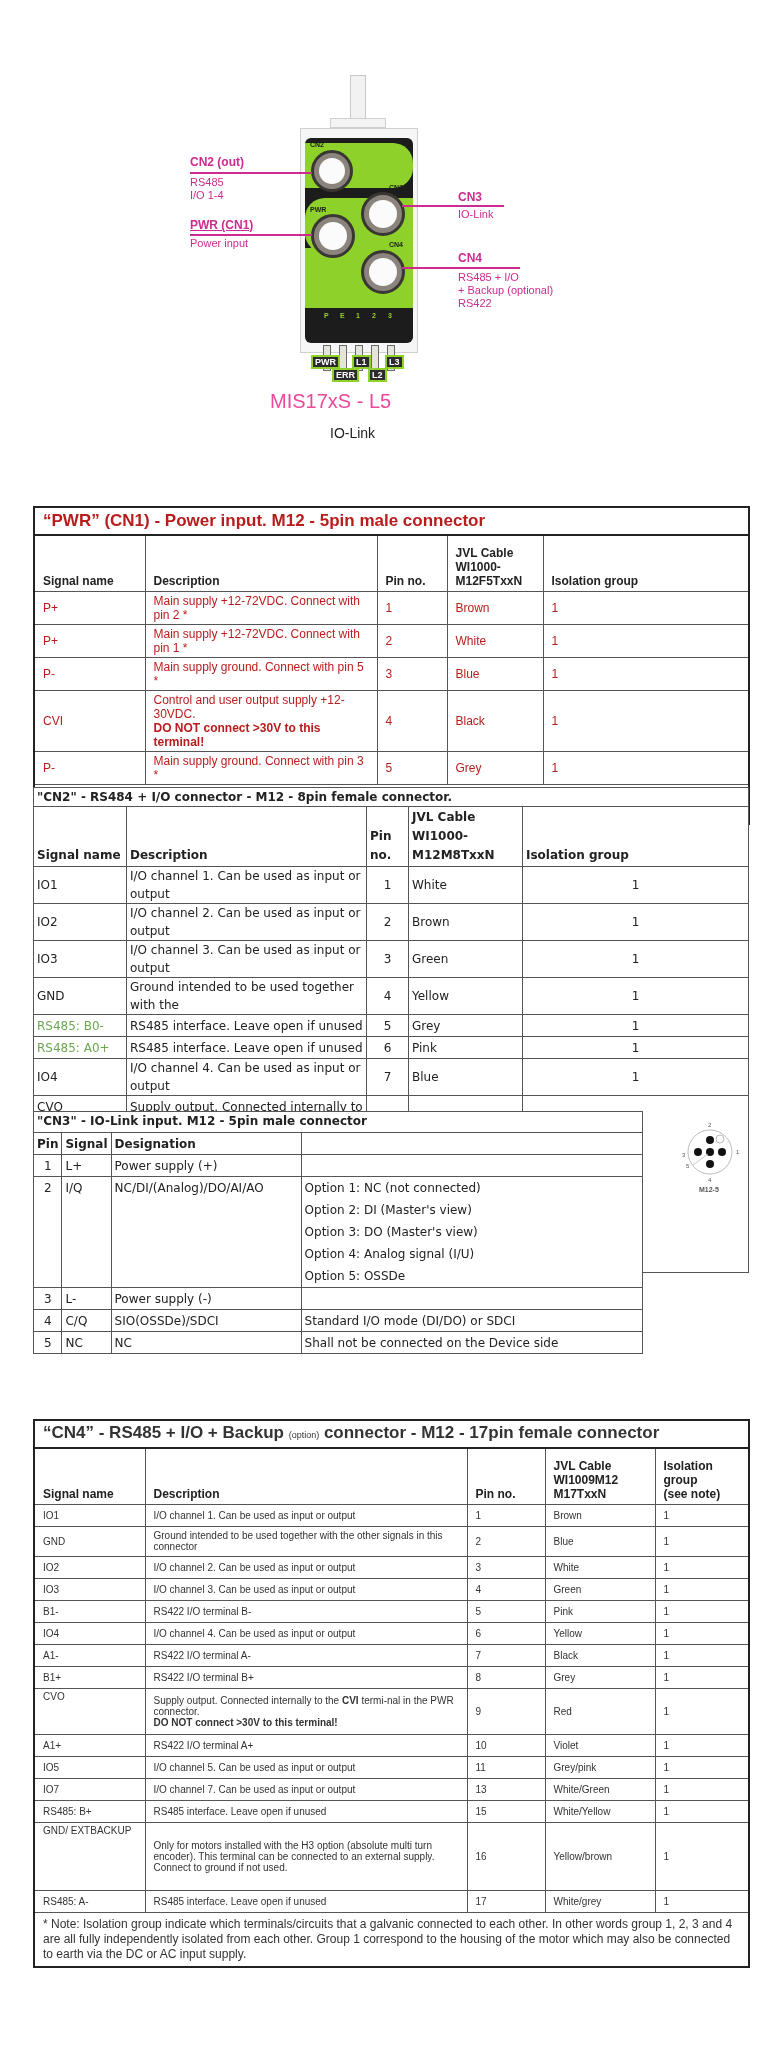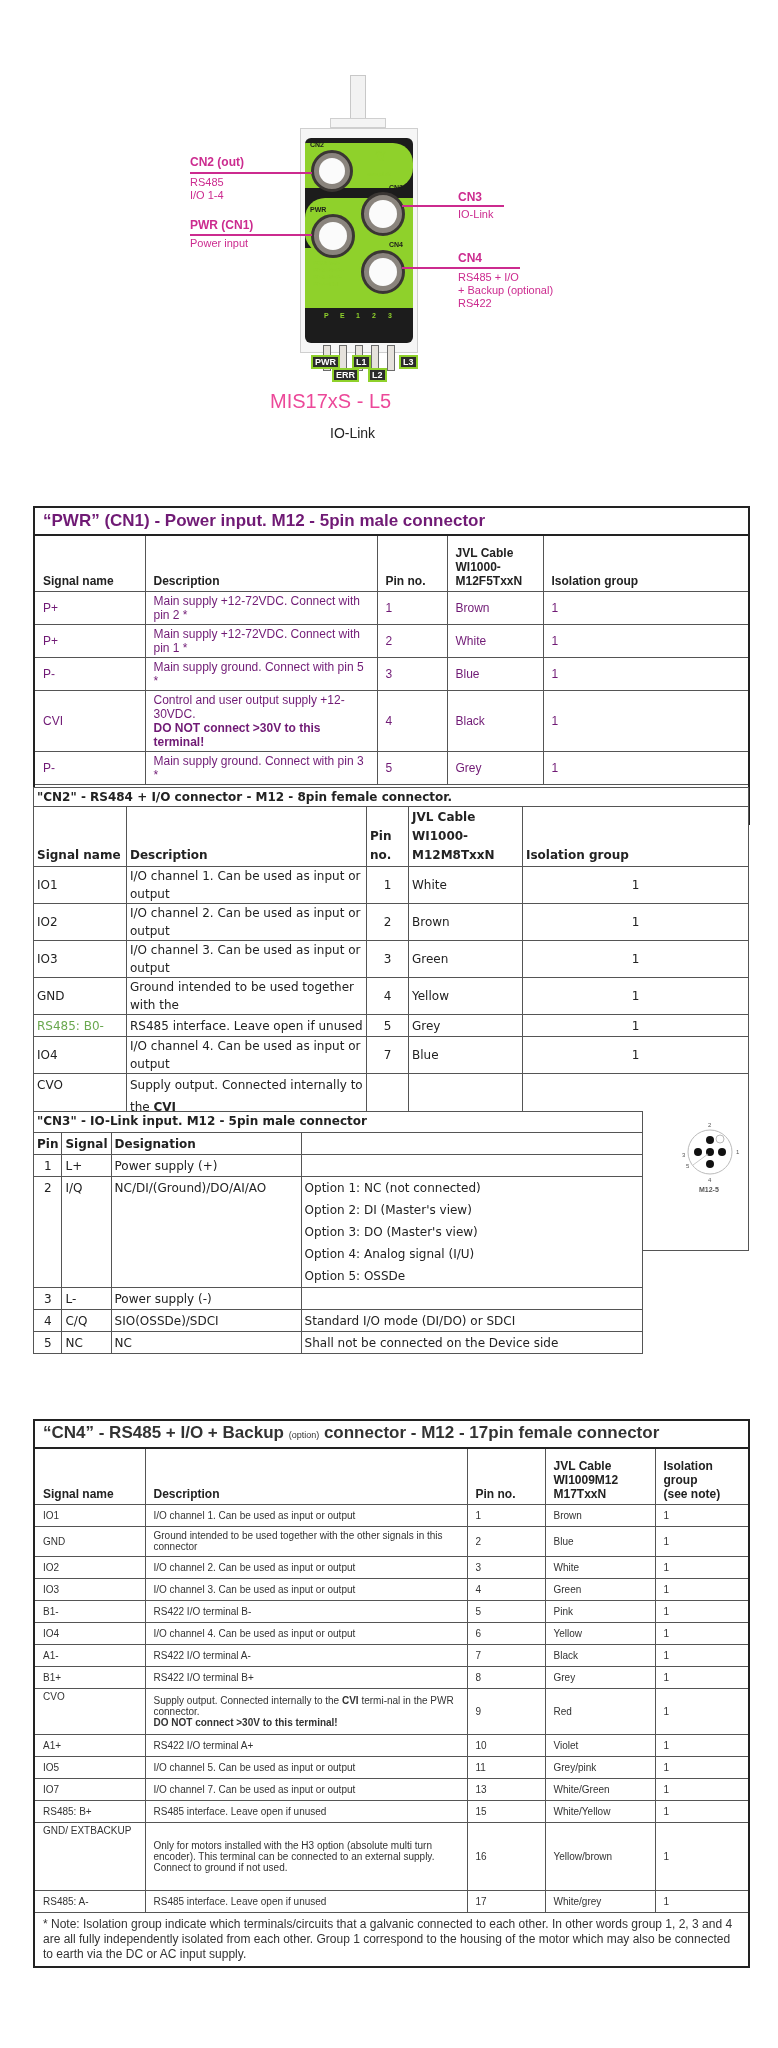--- a/index.html
+++ b/index.html
@@ -28,21 +28,21 @@
 
   
   table { border-collapse: collapse; position: absolute; background: #fff; }
   td, th { border: 1px solid #555; font-weight: normal; vertical-align: middle; }
   .t-arial td, .t-arial th { font-family: "Liberation Sans", sans-serif; }
   .t-cond td, .t-cond th { font-family: "DejaVu Sans", sans-serif; }
 
   .t1 { left: 33px; top: 506px; width: 717px; border: 2px solid #222; }
   .t1 .title td { font-size: 17px; font-weight: bold; height: 28px; padding: 0 8px; border-bottom: 2px solid #222; }
   .t1 .hdr th { font-size: 12px; font-weight: bold; text-align: left; vertical-align: bottom; padding: 3px 8px; height: 56px; line-height: 14px; }
-  .t1 td { font-size: 12px; padding: 2px 8px; color: #701a75; height: 21px; line-height: 14px; }
+  .t1 td { font-size: 12px; padding: 2px 8px; color: #b91c1c; height: 21px; line-height: 14px; }
   .t1 .note td { font-size: 12px; padding: 4px 8px; line-height: 15px; height: 40px; }
 
   .t2 { left: 33px; top: 787px; width: 716px; border: 1px solid #666; }
   .t2 .title td { font-size: 12px; font-weight: bold; height: 19px; padding: 0 3px; }
   .t2 .hdr th { font-size: 12px; font-weight: bold; padding: 1px 3px; vertical-align: bottom; height: 40px; line-height: 19px; text-align: left; }
   .t2 td { font-size: 12px; padding: 0 3px; height: 22px; color: #222; line-height: 18px; }
   .t2 .c { text-align: center; }
   .t2 .green-txt { color: #6aa84f; }
 
   .t3 { left: 33px; top: 1111px; width: 610px; border: 1px solid #555; }
@@ -113,30 +113,30 @@
   <div class="led-bar" style="left:323px;"></div>
   <div class="led-bar" style="left:339px;"></div>
   <div class="led-bar" style="left:355px;"></div>
   <div class="led-bar" style="left:371px;"></div>
   <div class="led-bar" style="left:387px;"></div>
 
   <span class="led-tag" style="left:311px;top:355px;">PWR</span>
   <span class="led-tag" style="left:332px;top:368px;">ERR</span>
   <span class="led-tag" style="left:352px;top:355px;">L1</span>
   <span class="led-tag" style="left:368px;top:368px;">L2</span>
-  <span class="led-tag" style="left:399px;top:355px;">L3</span>
+  <span class="led-tag" style="left:385px;top:355px;">L3</span>
 
   <span class="callout-title" style="left:190px;top:155px;">CN2 (out)</span>
   <div class="callout-line" style="left:190px;top:172px;width:122px;"></div>
   <div class="callout-sub" style="left:190px;top:176px;">
     <div>RS485</div>
     <div>I/O 1-4</div>
   </div>
 
-  <span class="callout-title" style="left:190px;top:218px;">PWR (CN1)</span>
+  <span class="callout-title" style="left:190px;top:218px;text-decoration:underline;">PWR (CN1)</span>
   <div class="callout-line" style="left:190px;top:234px;width:122px;"></div>
   <div class="callout-sub" style="left:190px;top:237px;">
     <div>Power input</div>
   </div>
 
   <span class="callout-title" style="left:458px;top:190px;">CN3</span>
   <div class="callout-line" style="left:402px;top:205px;width:102px;"></div>
   <div class="callout-sub" style="left:458px;top:208px;">
     <div>IO-Link</div>
   </div>
@@ -261,20 +261,27 @@
         <td class="c">1</td>
       </tr>
   <tr>
         <td class="green-txt">RS485: B0-</td>
         <td>RS485 interface. Leave open if unused</td>
         <td class="c">5</td>
         <td>Grey</td>
         <td class="c">1</td>
       </tr>
   <tr>
+        <td class="green-txt">RS485: A0+</td>
+        <td>RS485 interface. Leave open if unused</td>
+        <td class="c">6</td>
+        <td>Pink</td>
+        <td class="c">1</td>
+      </tr>
+  <tr>
         <td>IO4</td>
         <td>I/O channel 4. Can be used as input or output</td>
         <td class="c">7</td>
         <td>Blue</td>
         <td class="c">1</td>
       </tr>
   <tr style="height:88px">
     <td style="vertical-align:top;padding-top:2px">CVO</td>
     <td style="line-height:22px"><span>Supply output. Connected internally to the </span><b>CVI</b><br><span>terminal in the PWR connector. Max 700 mA.</span><br><b>DO NOT connect &gt;30 V to this terminal!</b><br><span>USB interface. Supply input 5 VDC nominal</span></td>
     <td class="c">8</td>
@@ -303,21 +310,21 @@
   </tr>
   <tr>
         <td class="c">1</td>
         <td>L+</td>
         <td>Power supply (+)</td>
         <td></td>
       </tr>
   <tr>
     <td class="c">2</td>
         <td>I/Q</td>
-        <td>NC/DI/(Ground)/DO/AI/AO</td>
+        <td>NC/DI/(Analog)/DO/AI/AO</td>
     <td style="padding-top:0">
       <span class="opt-line">Option 1: NC (not connected)</span>
       <span class="opt-line">Option 2: DI (Master's view)</span>
       <span class="opt-line">Option 3: DO (Master's view)</span>
       <span class="opt-line">Option 4: Analog signal (I/U)</span>
       <span class="opt-line">Option 5: OSSDe</span>
     </td>
   </tr>
   <tr>
         <td class="c">3</td>

